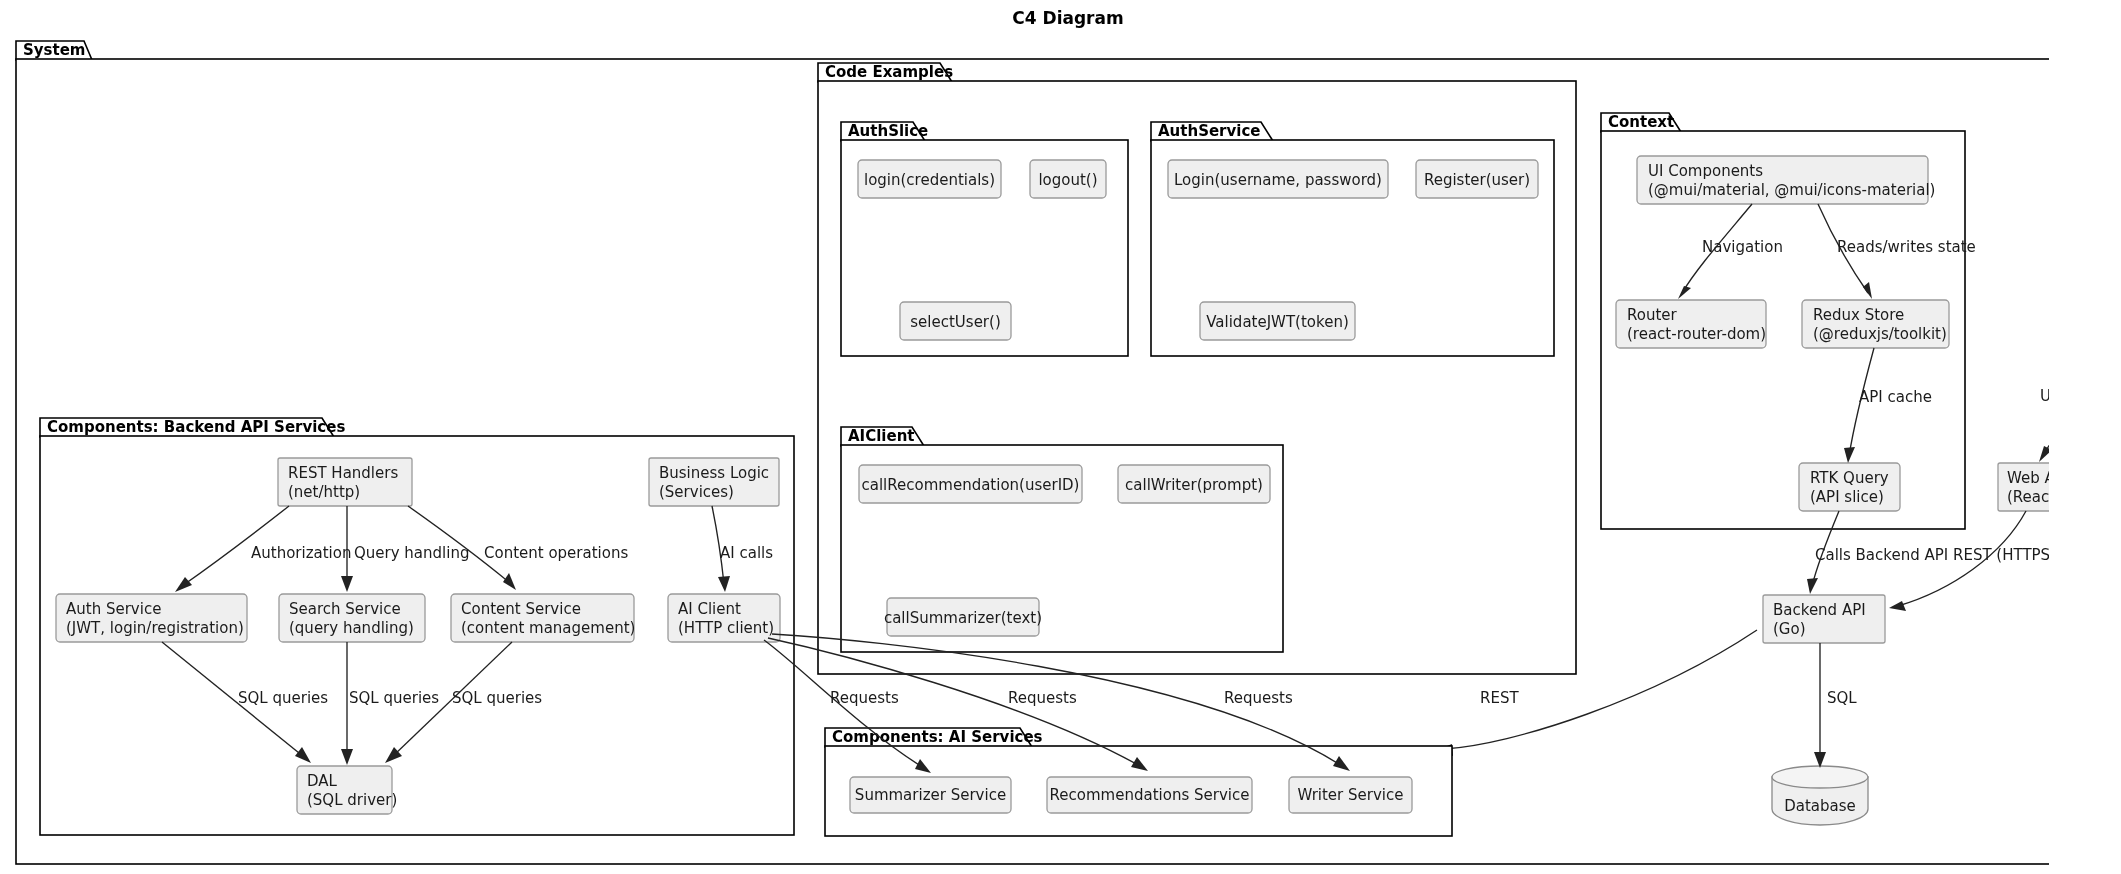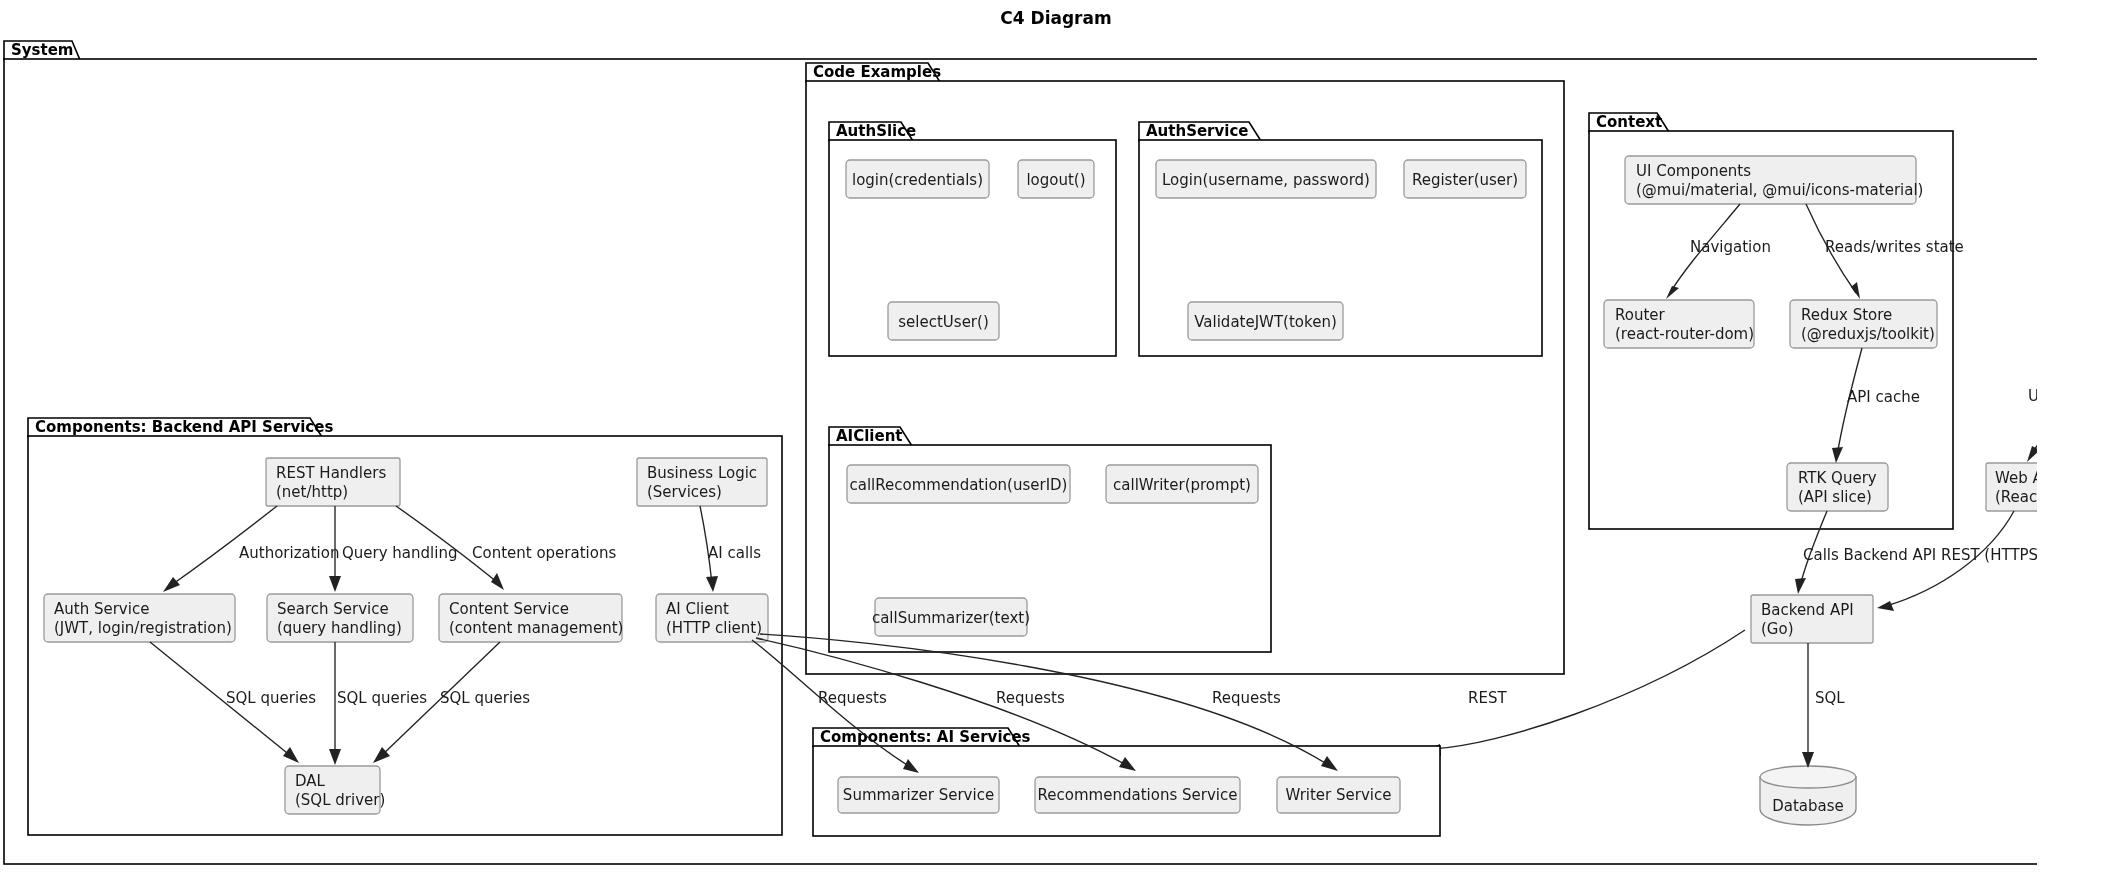--- a/index.html
+++ b/index.html
@@ -7,20 +7,21 @@
     padding: 0;
     background: #FFFFFF;
   }
   #canvas {
     position: relative;
     width: 2037px;
     height: 874px;
     background: #FFFFFF;
     font-family: "DejaVu Sans", sans-serif;
     overflow: hidden;
+    margin-left: 12px;
   }
   svg.layer {
     position: absolute;
     left: 0;
     top: 0;
     width: 2121px;
     height: 874px;
   }
   .diagram-title {
     font-family: "DejaVu Sans", sans-serif;

